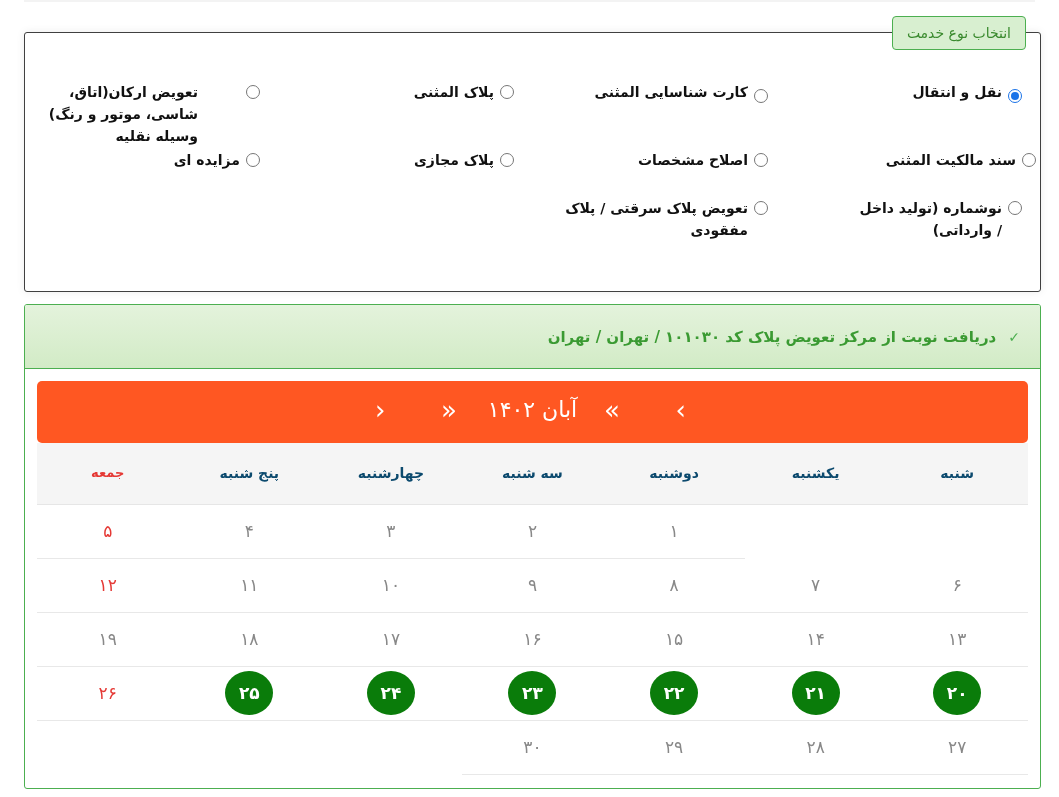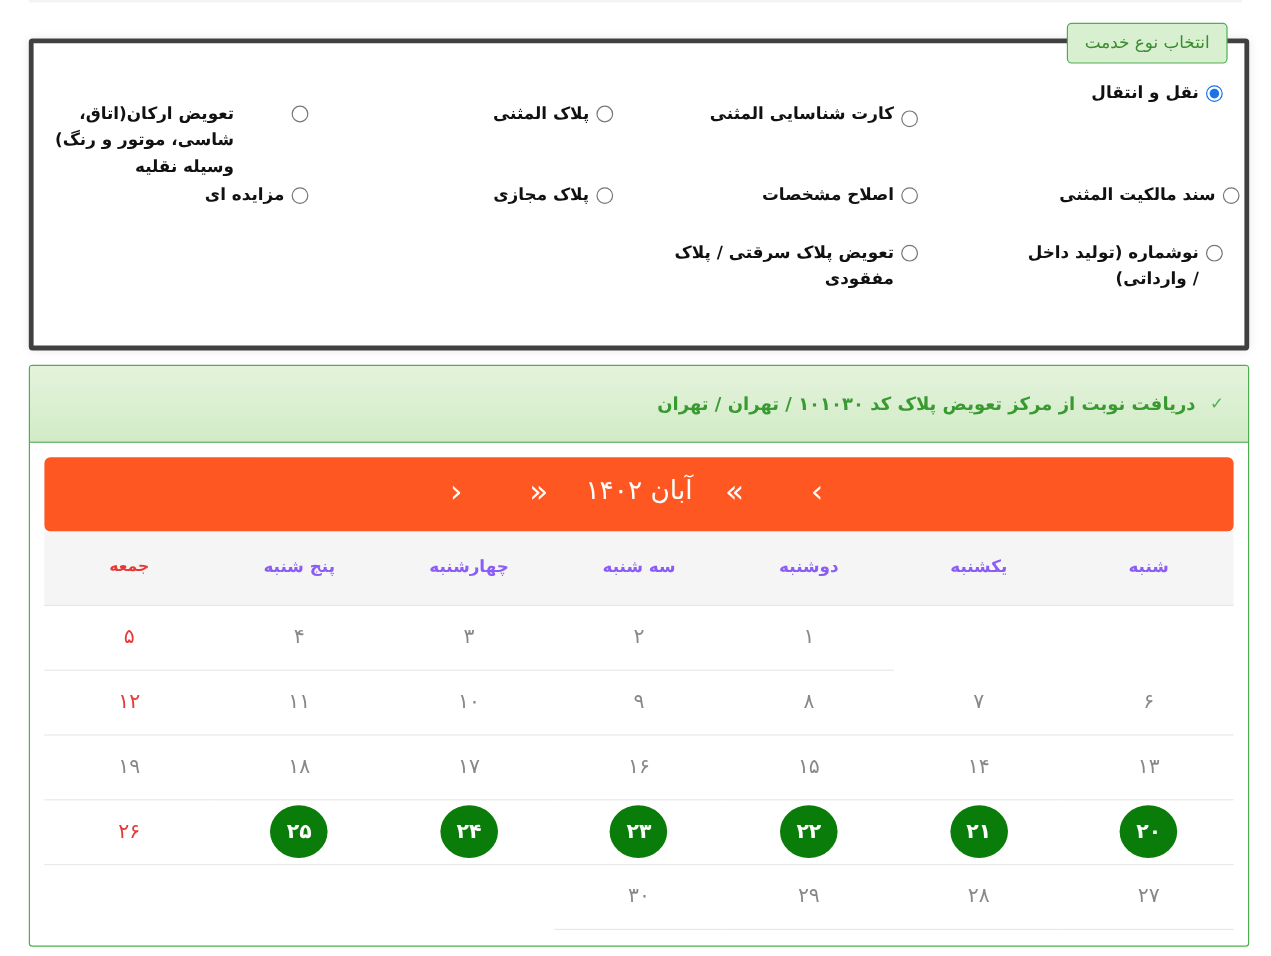--- a/index.html
+++ b/index.html
@@ -4,21 +4,21 @@
 <style>
   * { box-sizing: border-box; margin: 0; padding: 0; }
   html, body { width: 1059px; height: 797px; background: #ffffff; overflow: hidden; }
   body { font-family: "DejaVu Sans", "Liberation Sans", sans-serif; direction: rtl; color: #222; position: relative; }
 
   .topline { position: absolute; left: 24px; right: 24px; top: 0; height: 2px; background: #f3f3f3; }
 
   
   .service-box {
     position: absolute; left: 24px; top: 32px; width: 1017px; height: 260px;
-    border: 4px solid #404040; border-radius: 3px; background: #fff;
+    border: 1px solid #404040; border-radius: 3px; background: #fff;
     box-shadow: 0 0 8px rgba(0,0,0,0.08);
   }
   .legend {
     position: absolute; right: 14px; top: -17px; height: 34px; padding: 0 14px;
     background: #d8efd0; border: 1px solid #4caf50; border-radius: 4px;
     color: #3a8a2e; font-size: 14px; line-height: 32px; white-space: nowrap;
   }
   .radio-item {
     position: absolute; display: flex; align-items: flex-start; gap: 6px;
     font-size: 14px; font-weight: bold; color: #111; line-height: 22px;
@@ -50,21 +50,21 @@
     position: absolute; left: 12px; top: 76px; width: 991px; height: 62px;
     background: #ff5722; border-radius: 5px; color: #fff;
   }
   .nav-btn { position: absolute; top: 0; height: 62px; line-height: 58px; font-size: 26px; cursor: pointer; }
   .nav-title { position: absolute; left: 0; right: 0; text-align: center; top: 0; line-height: 58px; font-size: 22px; pointer-events: none; }
 
   .cal-table { position: absolute; left: 12px; top: 138px; width: 991px; }
   .dow-row {
     display: flex; height: 62px; background: #f5f5f5; border-bottom: 1px solid #e6e6e6;
   }
-  .dow { flex: 1; text-align: center; line-height: 60px; font-size: 14px; font-weight: bold; color: #8b5cf6; }
+  .dow { flex: 1; text-align: center; line-height: 60px; font-size: 14px; font-weight: bold; color: #0c4a6e; }
   .dow.fri { color: #e53935; font-size: 13px; }
 
   .week { display: flex; height: 54px; }
   .cell {
     flex: 1; text-align: center; line-height: 52px; font-size: 17px; color: #888;
     border-bottom: 1px solid #e8e8e8; position: relative;
   }
   .cell.empty { border-bottom-color: transparent; }
   .cell.fri { color: #e53935; }
   .cell .avail {
@@ -73,21 +73,21 @@
   }
 </style>
 </head>
 <body>
 
 <div class="topline"></div>
 
 <div class="service-box">
   <div class="legend">انتخاب نوع خدمت</div>
 
-  <label class="radio-item" style="right:18px; top:31px;">
+  <label class="radio-item" style="right:18px; top:48px;align-items:flex-end;">
     <span class="radio checked"></span>
     <span class="radio-label">نقل و انتقال</span>
   </label>
   <label class="radio-item" style="right:272px; top:48px;align-items:flex-end;">
     <span class="radio"></span>
     <span class="radio-label">کارت شناسایی المثنی</span>
   </label>
   <label class="radio-item" style="right:526px; top:48px;">
     <span class="radio"></span>
     <span class="radio-label">پلاک المثنی</span>

